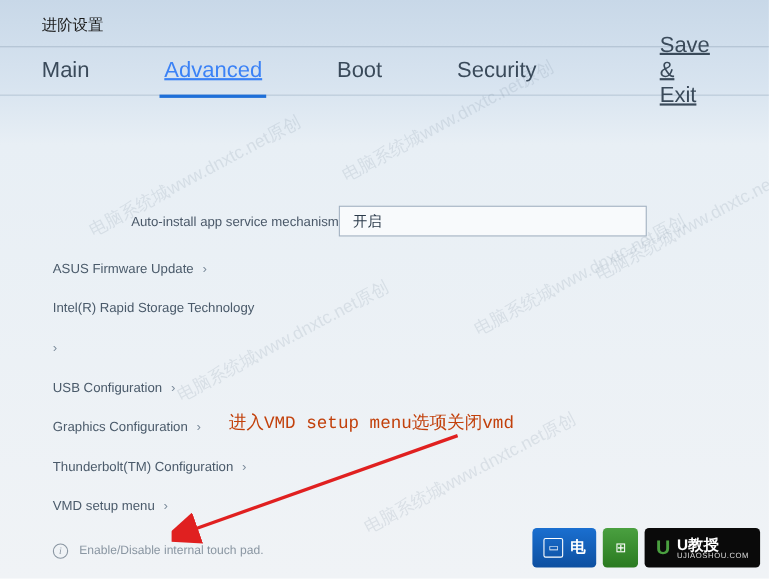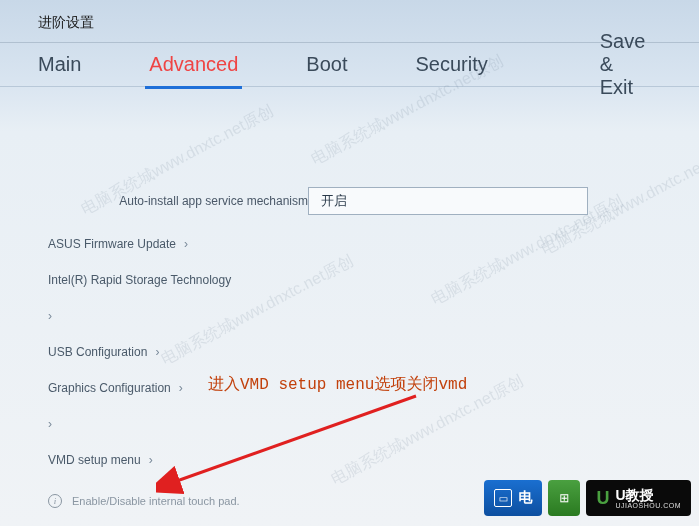--- a/index.html
+++ b/index.html
@@ -26,24 +26,25 @@
   }
   .tab {
     font-size: 20px;
     color: #3a4a5a;
     cursor: pointer;
     margin-right: 68px;
     padding: 12px 0;
     position: relative;
   }
   .tab:nth-child(4) { margin-right: 112px; }
-  .tab:last-child { margin-right: 16px; }
+  .tab:last-child { margin-right: 16px; text-decoration: underline; }
   .tab.active {
-    color: #ef4444;
+    color: #3b82f6;
     font-weight: 500;
+    text-decoration: underline;
   }
   .tab.active::after {
     content: "";
     position: absolute;
     left: -4px; right: -4px; bottom: -1px;
     height: 3px;
     background: #1e6fd8;
   }
   .content {
     padding: 100px 48px 0 48px;
@@ -214,20 +215,21 @@
     <span>USB Configuration</span>
     <span class="chevron">›</span>
   </div>
 
   <div class="row row-link">
     <span>Graphics Configuration</span>
     <span class="chevron">›</span>
   </div>
 
   <div class="row row-link">
+    <span>Thunderbolt(TM) Configuration</span>
     <span class="chevron">›</span>
   </div>
 
   <div class="row row-link">
     <span>VMD setup menu</span>
     <span class="chevron">›</span>
   </div>
 
 </div>
 

